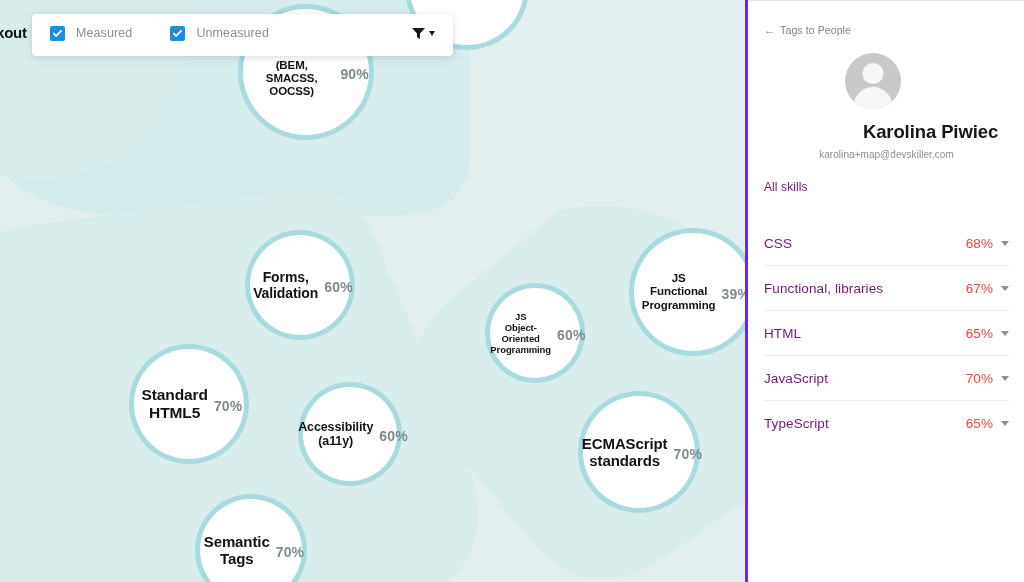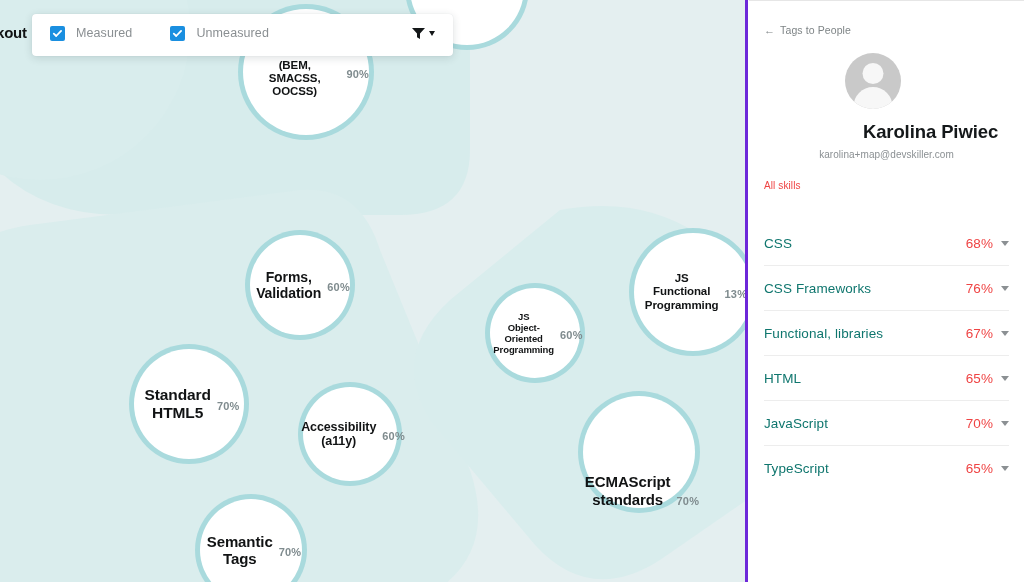--- a/index.html
+++ b/index.html
@@ -58,21 +58,21 @@
     letter-spacing: -0.1px;
     z-index: 3;
   }
   .bubble .b-label {
     font-weight: 700;
     padding: 0 6px;
     white-space: pre-line;
   }
   .bubble .b-pct {
     margin-top: 4px;
-    font-size: 11px;
+    font-size: 14px;
     font-weight: 600;
     color: #7f8b8e;
     letter-spacing: 0.2px;
   }
 
   .ring {
     position: absolute;
     border-radius: 50%;
     background: #a9dadd;
     z-index: 2;
@@ -210,43 +210,43 @@
     text-align: center;
     font-size: 10px;
     color: #8b9093;
     letter-spacing: 0.05px;
   }
 
   #skills-heading {
     position: absolute;
     left: 15px;
     top: 180px;
-    font-size: 10px;
-    color: #ef4444;
+    font-size: 12px;
+    color: #701a75;
     letter-spacing: 0.1px;
   }
 
   #skills-list {
     position: absolute;
     left: 15px;
     top: 221px;
     width: 245px;
   }
   .skill-row {
     height: 44px;
     display: flex;
     align-items: center;
     justify-content: space-between;
     border-bottom: 1px solid #ededed;
     cursor: pointer;
   }
   .skill-row:last-child { border-bottom: none; }
   .skill-name {
     font-size: 13.5px;
-    color: #0f766e;
+    color: #701a75;
     letter-spacing: 0.1px;
   }
   .skill-right {
     display: flex;
     align-items: center;
     gap: 8px;
   }
   .skill-pct {
     font-size: 13.5px;
     color: #ef4444;
@@ -338,25 +338,25 @@
 Object-Oriented
 Programming</div>
       <div class="b-pct">60%</div>
     </div>
 
     <div class="ring" style="left:629px; top:228px; width:128px; height:128px;"></div>
     <div class="bubble" style="left:634px; top:233px; width:118px; height:118px; font-size:11.5px;">
       <div class="b-label">JS
 Functional
 Programming</div>
-      <div class="b-pct">13%</div>
+      <div class="b-pct">39%</div>
     </div>
 
     <div class="ring" style="left:578px; top:391px; width:122px; height:122px;"></div>
-    <div class="bubble" style="left:583px; top:396px; width:112px; height:112px; font-size:15px;align-items:flex-end;">
+    <div class="bubble" style="left:583px; top:396px; width:112px; height:112px; font-size:15px;">
       <div class="b-label">ECMAScript
 standards</div>
       <div class="b-pct">70%</div>
     </div>
 
     <div id="filter-panel">
 
       <div class="filter-opt">
         <span class="cbox">
           <svg width="11" height="11" viewBox="0 0 11 11">
@@ -410,27 +410,20 @@
     <div id="skills-list">
 
       <div class="skill-row">
         <span class="skill-name">CSS</span>
         <span class="skill-right">
           <span class="skill-pct">68%</span>
           <span class="caret"></span>
         </span>
       </div>
 
-      <div class="skill-row">
-        <span class="skill-name">CSS Frameworks</span>
-        <span class="skill-right">
-          <span class="skill-pct">76%</span>
-          <span class="caret"></span>
-        </span>
-      </div>
 
       <div class="skill-row">
         <span class="skill-name">Functional, libraries</span>
         <span class="skill-right">
           <span class="skill-pct">67%</span>
           <span class="caret"></span>
         </span>
       </div>
 
       <div class="skill-row">

